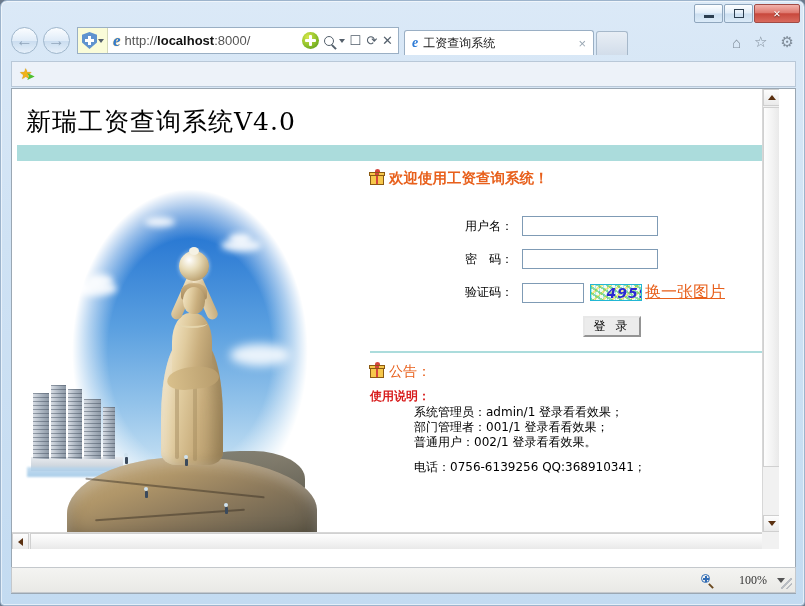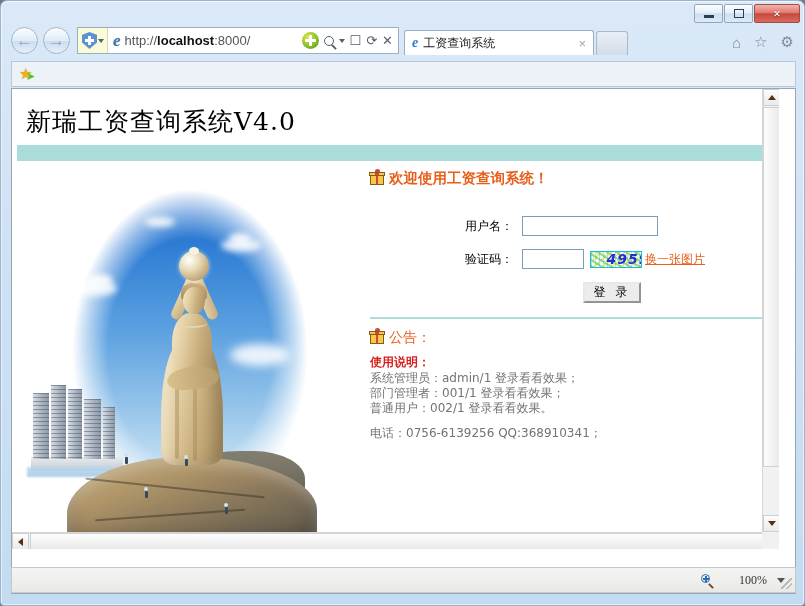--- a/index.html
+++ b/index.html
@@ -339,21 +339,21 @@
     padding-left:24px;
   }
   #captchatext{
     font-size:14px; font-weight:bold; font-style:italic;
     color:#2a2ad0; letter-spacing:1px;
     font-family:"DejaVu Sans","Liberation Sans",sans-serif;
     text-shadow:0 0 1px rgba(255,255,255,.8);
     line-height:1;
   }
   #refreshlink{
-    margin-left:3px; font-size:12px; color:#e8601c;
+    margin-left:3px; font-size:16px; color:#e8601c;
     text-decoration:underline; cursor:pointer; white-space:nowrap;
   }
   #btnrow{ display:flex; }
   #loginbtn{
     margin-left:213px;
     width:58px; height:21px;
     border:2px outset #e8e8e8;
     background:#ececec;
     font-size:12px; color:#000; letter-spacing:3px;
     font-family:"DejaVu Sans","Liberation Sans",sans-serif;
@@ -363,21 +363,21 @@
   #divider{
     margin-top:14px; width:402px; height:2px; background:#abdcdc;
   }
   #noticehead{
     margin-top:10px; font-size:14px; font-weight:normal; color:#e8601c;
   }
   .redhead{
     margin-top:7px; font-size:12px; font-weight:bold; color:#d81c1c;
   }
   .noticeline{
-    font-size:12px; color:#737373; line-height:15px; white-space:nowrap;
+    font-size:12px; color:#000000; line-height:15px; white-space:nowrap;margin-left:44px;
   }
   .gap{ height:10px; }
 
   
   #vscroll{
     position:absolute; right:0; top:0; width:17px; height:460px;
     background:#f1f1f1; border-left:1px solid #d7d7d7;
   }
   #hscroll{
     position:absolute; left:0; bottom:0; width:767px; height:17px;
@@ -558,20 +558,24 @@
           </span><span>欢迎使用工资查询系统！</span>
         </div>
 
         <div id="formrows">
 
           <div class="frow">
             <div class="flabel">用户名：</div>
             <input class="finput" type="text" value="" style="">
           </div>
 
+          <div class="frow">
+            <div class="flabel">密　码：</div>
+            <input class="finput" type="password" value="" style="">
+          </div>
 
           <div class="frow">
             <div class="flabel">验证码：</div>
             <input class="finput small" type="text" value="" style="">
             <div id="captchaimg">
               <span id="captchatext">4959</span>
             </div>
             <span id="refreshlink">换一张图片</span>
           </div>
 

